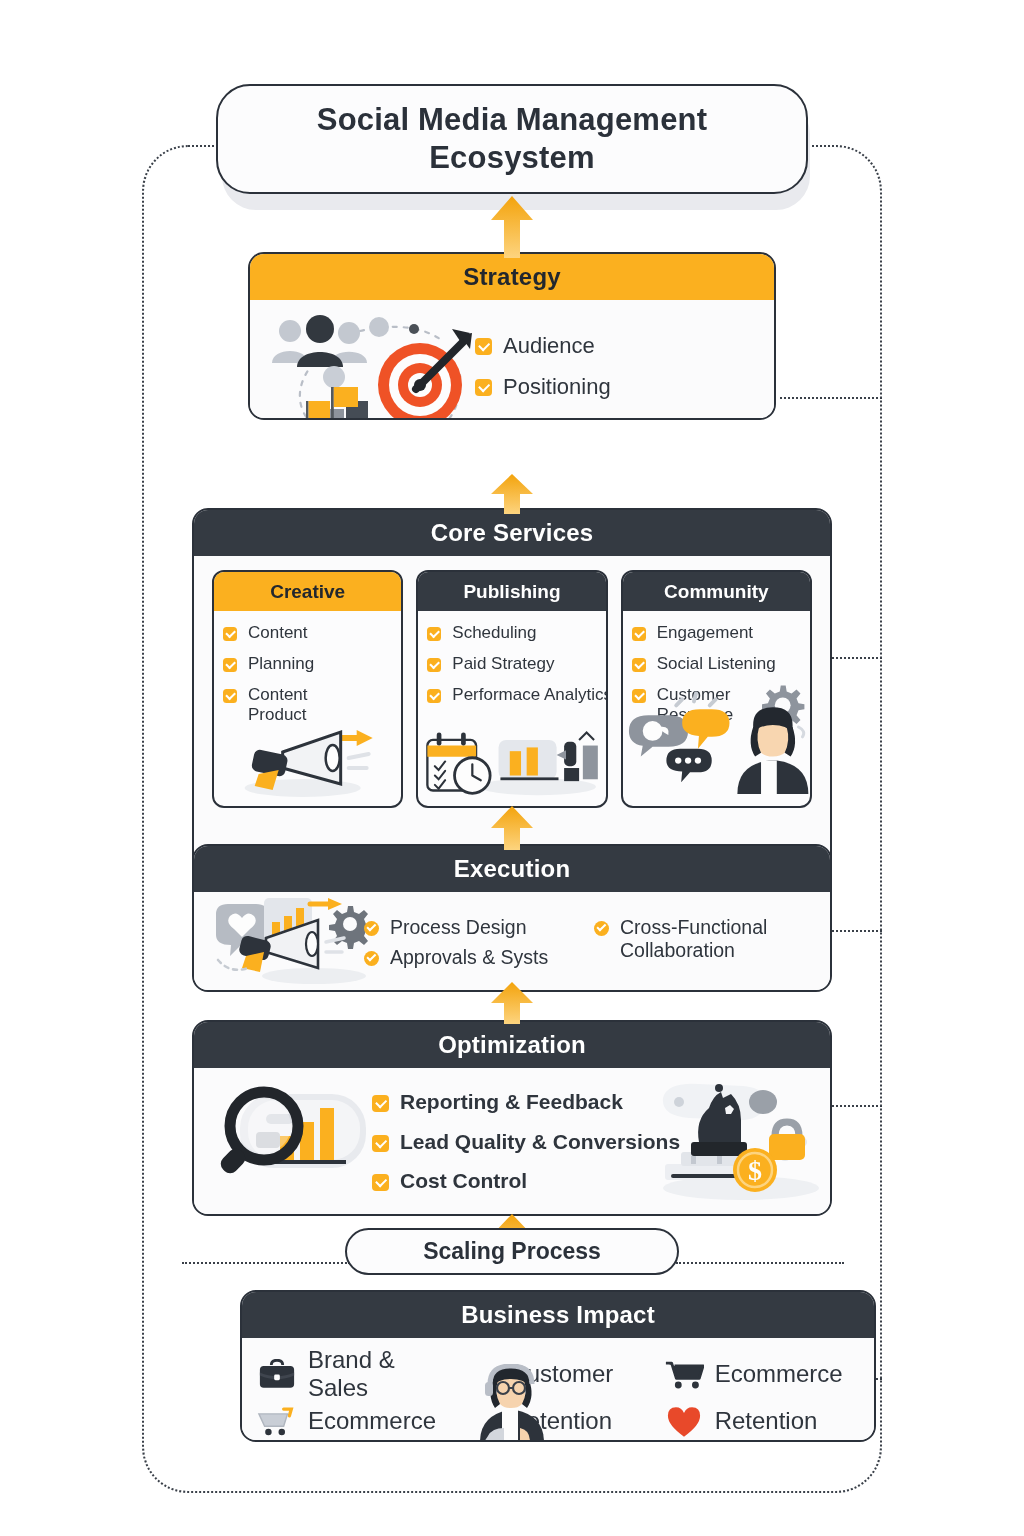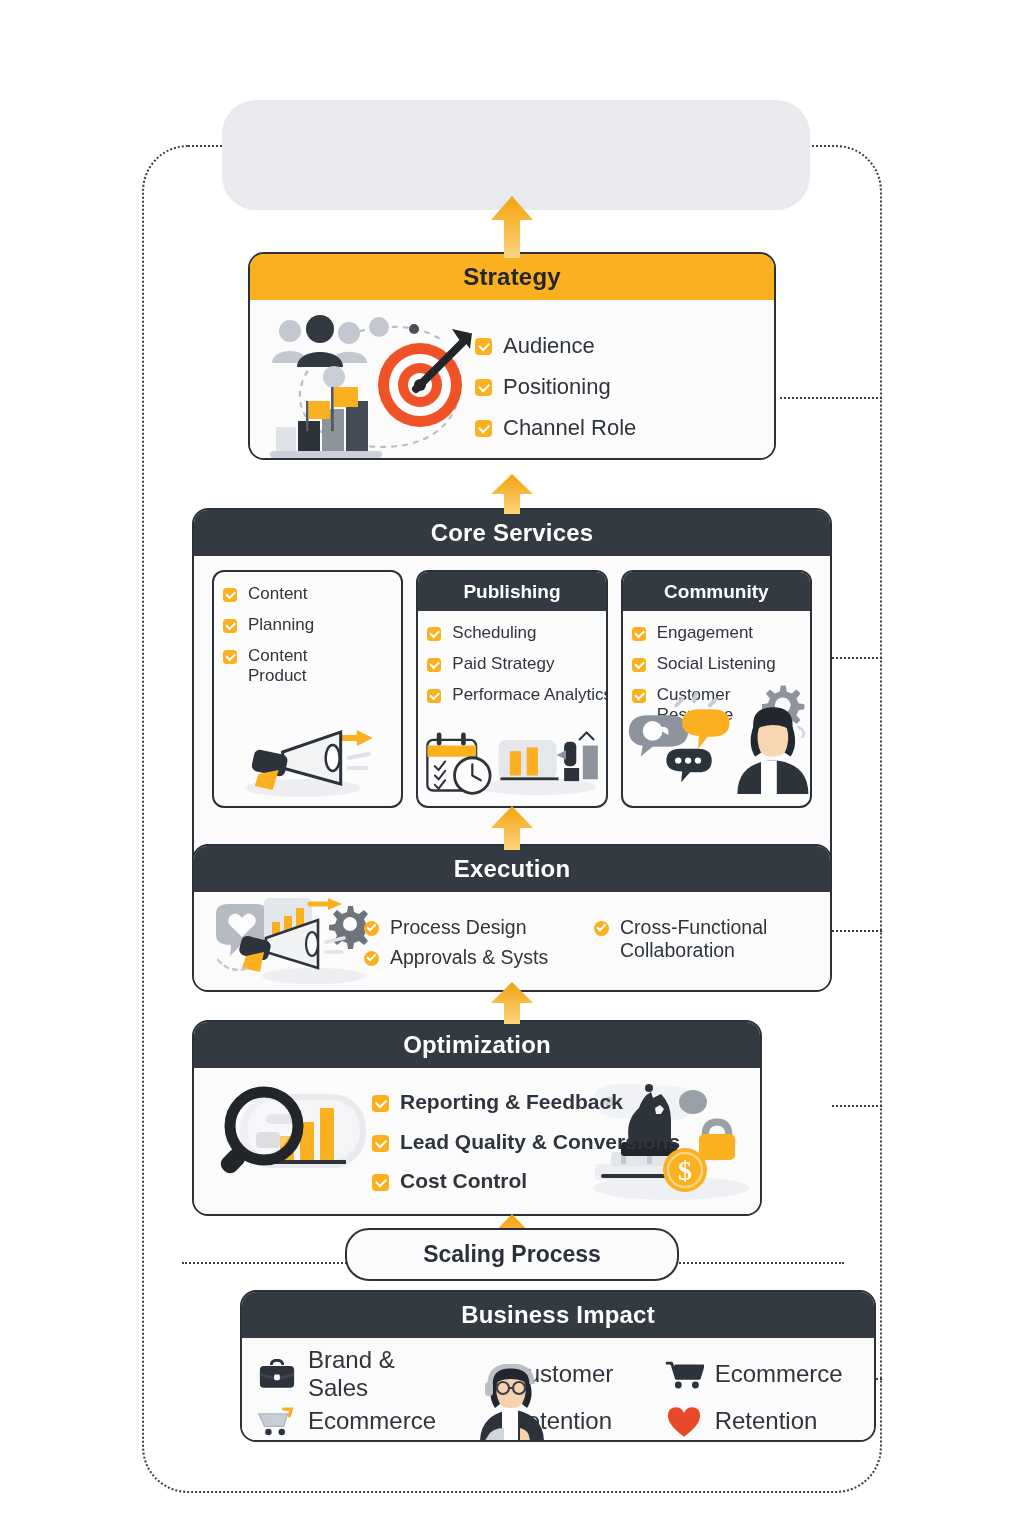--- a/index.html
+++ b/index.html
@@ -102,21 +102,21 @@
     width: 8px; height: 4.5px;
     border-left: 2.4px solid #fff;
     border-bottom: 2.4px solid #fff;
     transform: rotate(-45deg);
   }
   .chk.sm { width: 14px; height: 14px; margin-top: 4px; border-radius: 3.5px; }
   .chk.sm::after { left: 3px; top: 3px; width: 7px; height: 3.6px; border-width: 2px; }
   .chk-lab { font-size: 21px; color: #2f353d; line-height: 1.18; }
 
   
-  #strategy { left: 248px; top: 252px; width: 528px; height: 208px; }
+  #strategy { left: 248px; top: 252px; width: 528px; height: 168px; }
   #strategy .card-body { height: 174px; display: flex; align-items: center; }
   #strategy-art { width: 215px; flex: 0 0 auto; padding-left: 14px; }
   #strategy-list {
     flex: 1; display: flex; flex-direction: column;
     gap: 15px; padding-left: 10px;
   }
   #strategy-list .chk-lab { font-size: 22px; }
 
   
   #core { left: 192px; top: 508px; width: 640px; height: 400px; }
@@ -150,35 +150,35 @@
     grid-template-columns: 1fr 1fr;
     column-gap: 4px; row-gap: 7px;
     align-items: start;
     padding-right: 10px;
   }
   #exec-grid .chk-lab { font-size: 19.5px; }
   #exec-grid .chk { width: 15px; height: 15px; border-radius: 50%; margin-top: 5px; }
   #exec-grid .chk::after { left: 3.3px; top: 3.6px; width: 7px; height: 3.4px; border-width: 2px; }
 
   
-  #optimization { left: 192px; top: 1020px; width: 570px; height: 196px; }
+  #optimization { left: 192px; top: 1020px; width: 640px; height: 196px; }
   #optimization .card-body { height: 148px; display: flex; align-items: center; }
   #opt-art-left { width: 178px; flex: 0 0 auto; padding-left: 12px; }
   #opt-list { flex: 1; display: flex; flex-direction: column; gap: 15px; z-index: 2; font-weight: bold; }
   #opt-list .chk-lab { font-size: 21px; }
   #opt-art-right {
     position: absolute; right: 8px; top: 8px;
     width: 165px; z-index: 1;
   }
 
   
   #scaling {
     position: absolute;
     left: 345px; top: 1228px;
-    width: 334px; height: 53px;
+    width: 334px; height: 47px;
     border: 2.5px solid #2b313a;
     border-radius: 24px;
     background: #fcfcfd;
     display: flex; align-items: center; justify-content: center;
     font-size: 23px; font-weight: bold; color: #2b313a;
     z-index: 6;
   }
 
   
   #impact { left: 196px; top: 1290px; width: 636px; height: 152px; margin-left: 44px; }
@@ -204,20 +204,24 @@
 <div class="stub" style="left:832px; top:657px;  width:50px;"></div>
 <div class="stub" style="left:832px; top:930px;  width:50px;"></div>
 <div class="stub" style="left:832px; top:1105px; width:50px;"></div>
 <div class="stub" style="left:832px; top:1378px; width:50px;"></div>
 <div class="stub" style="left:182px; top:1262px; width:168px; border-top-style:dotted;"></div>
 <div class="stub" style="left:676px; top:1262px; width:168px;"></div>
 
 <div id="stage">
 
   <div id="title-shadow"></div>
+  <div id="title-card">
+    <div id="title-text">Social Media Management
+Ecosystem</div>
+  </div>
 
   <div class="arrow" style="top:196px; height:62px;">
     <svg viewBox="0 0 46 62" preserveAspectRatio="none">
       <defs>
           <linearGradient id="ag1" x1="0" y1="0" x2="0" y2="1">
         <stop offset="0" stop-color="#f3a30c"></stop>
             <stop offset="1" stop-color="#fdd47f"></stop>
       </linearGradient>
         </defs>
       <path d="M23 0 L44 24 L31 24 L31 62 L15 62 L15 24 L2 24 Z" fill="url(#ag1)"></path>
@@ -303,20 +307,21 @@
       <path d="M23 0 L44 20 L31 20 L31 40 L15 40 L15 20 L2 20 Z" fill="url(#ag2)"></path>
     </svg>
   </div>
 
   <div class="card" id="core">
     <div class="card-head head-dark">Core Services</div>
     <div class="card-body">
       <div id="core-cols">
 
         <div class="subcard">
+          <div class="sub-head head-yellow">Creative</div>
           <div class="sub-body">
             <div class="sub-list">
               <div class="chk-row">
                 <span class="chk sm"></span>
                 <span class="chk-lab">Content</span>
               </div>
               <div class="chk-row">
                 <span class="chk sm"></span>
                 <span class="chk-lab">Planning</span>
               </div>

